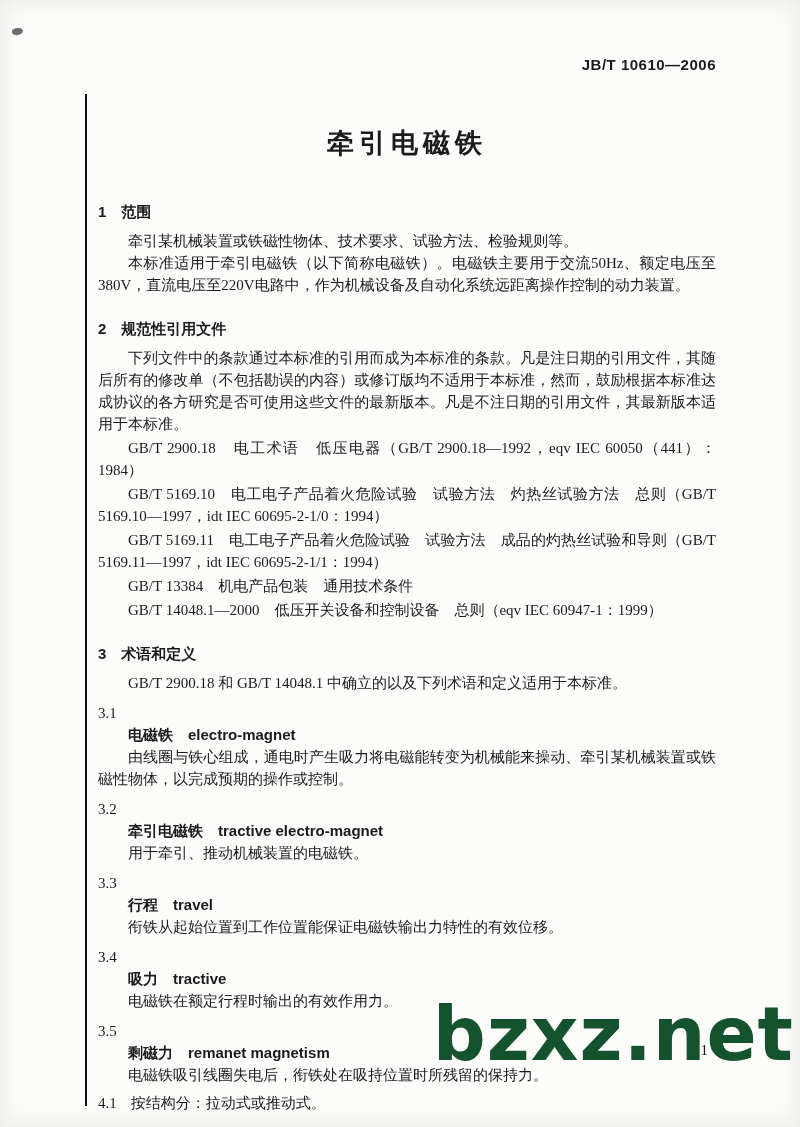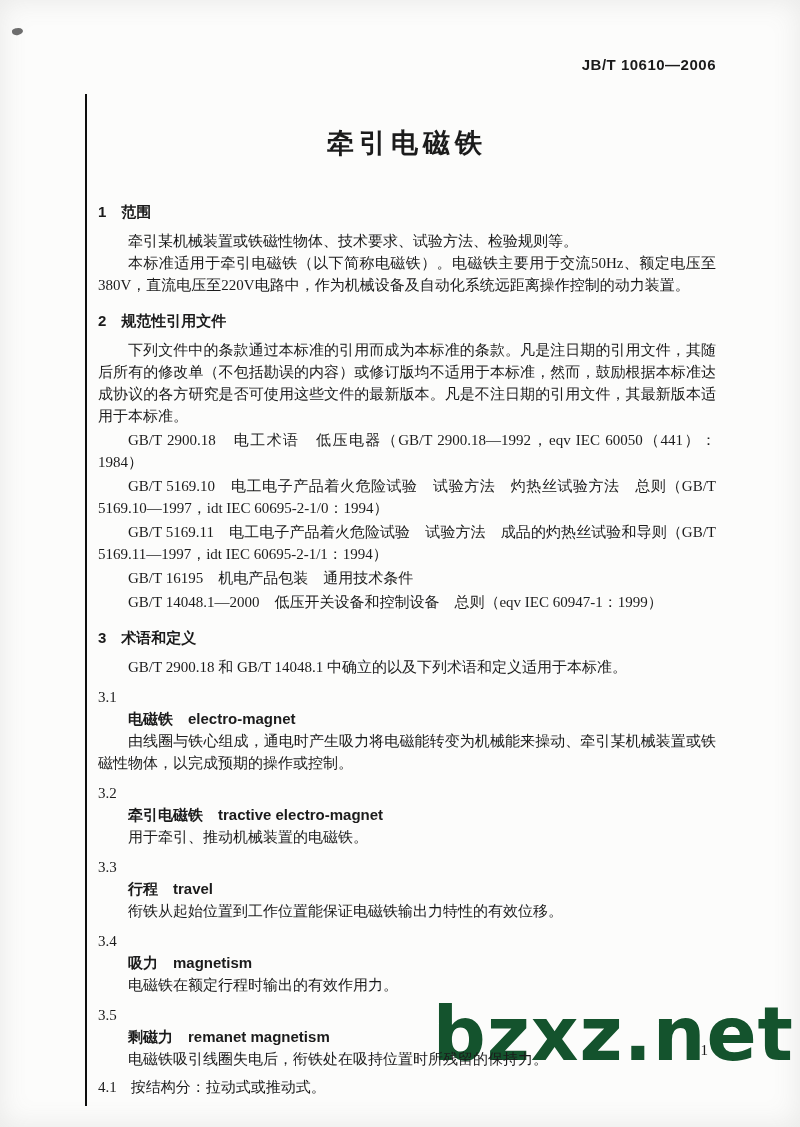--- a/index.html
+++ b/index.html
@@ -62,21 +62,21 @@
     margin: 52px 0 42px;
     font-family: "Liberation Sans", sans-serif;
     font-weight: bold;
     font-size: 27px;
     letter-spacing: 5px;
   }
   .heading {
     font-family: "Liberation Sans", sans-serif;
     font-weight: bold;
     font-size: 15px;
-    margin: 16px 0 8px;
+    margin: 24px 0 8px;
   }
   .para {
     font-size: 15px;
     line-height: 22px;
     margin: 0;
     text-indent: 2em;
     text-align: justify;
   }
   .ref { margin-top: 2px; }
   .clause-num {
@@ -122,21 +122,21 @@
 
     <div class="heading">1　范围</div>
     <p class="para">牵引某机械装置或铁磁性物体、技术要求、试验方法、检验规则等。</p>
     <p class="para">本标准适用于牵引电磁铁（以下简称电磁铁）。电磁铁主要用于交流50Hz、额定电压至380V，直流电压至220V电路中，作为机械设备及自动化系统远距离操作控制的动力装置。</p>
 
     <div class="heading">2　规范性引用文件</div>
     <p class="para">下列文件中的条款通过本标准的引用而成为本标准的条款。凡是注日期的引用文件，其随后所有的修改单（不包括勘误的内容）或修订版均不适用于本标准，然而，鼓励根据本标准达成协议的各方研究是否可使用这些文件的最新版本。凡是不注日期的引用文件，其最新版本适用于本标准。</p>
     <p class="para ref">GB/T 2900.18　电工术语　低压电器（GB/T 2900.18—1992，eqv IEC 60050（441）：1984）</p>
     <p class="para ref">GB/T 5169.10　电工电子产品着火危险试验　试验方法　灼热丝试验方法　总则（GB/T 5169.10—1997，idt IEC 60695-2-1/0：1994）</p>
     <p class="para ref">GB/T 5169.11　电工电子产品着火危险试验　试验方法　成品的灼热丝试验和导则（GB/T 5169.11—1997，idt IEC 60695-2-1/1：1994）</p>
-    <p class="para ref">GB/T 16195　机电产品包装　通用技术条件</p>
+    <p class="para ref">GB/T 13384　机电产品包装　通用技术条件</p>
     <p class="para ref">GB/T 14048.1—2000　低压开关设备和控制设备　总则（eqv IEC 60947-1：1999）</p>
 
     <div class="heading">3　术语和定义</div>
     <p class="para">GB/T 2900.18 和 GB/T 14048.1 中确立的以及下列术语和定义适用于本标准。</p>
 
     <div class="term-block">
       <div class="clause-num">3.1</div>
       <div class="term-line">电磁铁　electro-magnet</div>
       <p class="para">由线圈与铁心组成，通电时产生吸力将电磁能转变为机械能来操动、牵引某机械装置或铁磁性物体，以完成预期的操作或控制。</p>
     </div>
@@ -148,21 +148,21 @@
     </div>
 
     <div class="term-block">
       <div class="clause-num">3.3</div>
       <div class="term-line">行程　travel</div>
       <p class="para">衔铁从起始位置到工作位置能保证电磁铁输出力特性的有效位移。</p>
     </div>
 
     <div class="term-block">
       <div class="clause-num">3.4</div>
-      <div class="term-line">吸力　magnetism</div>
+      <div class="term-line">吸力　tractive</div>
       <p class="para">电磁铁在额定行程时输出的有效作用力。</p>
     </div>
 
     <div class="term-block">
       <div class="clause-num">3.5</div>
       <div class="term-line">剩磁力　remanet magnetism</div>
       <p class="para">电磁铁吸引线圈失电后，衔铁处在吸持位置时所残留的保持力。</p>
     </div>
 
     <p class="clause-line">

